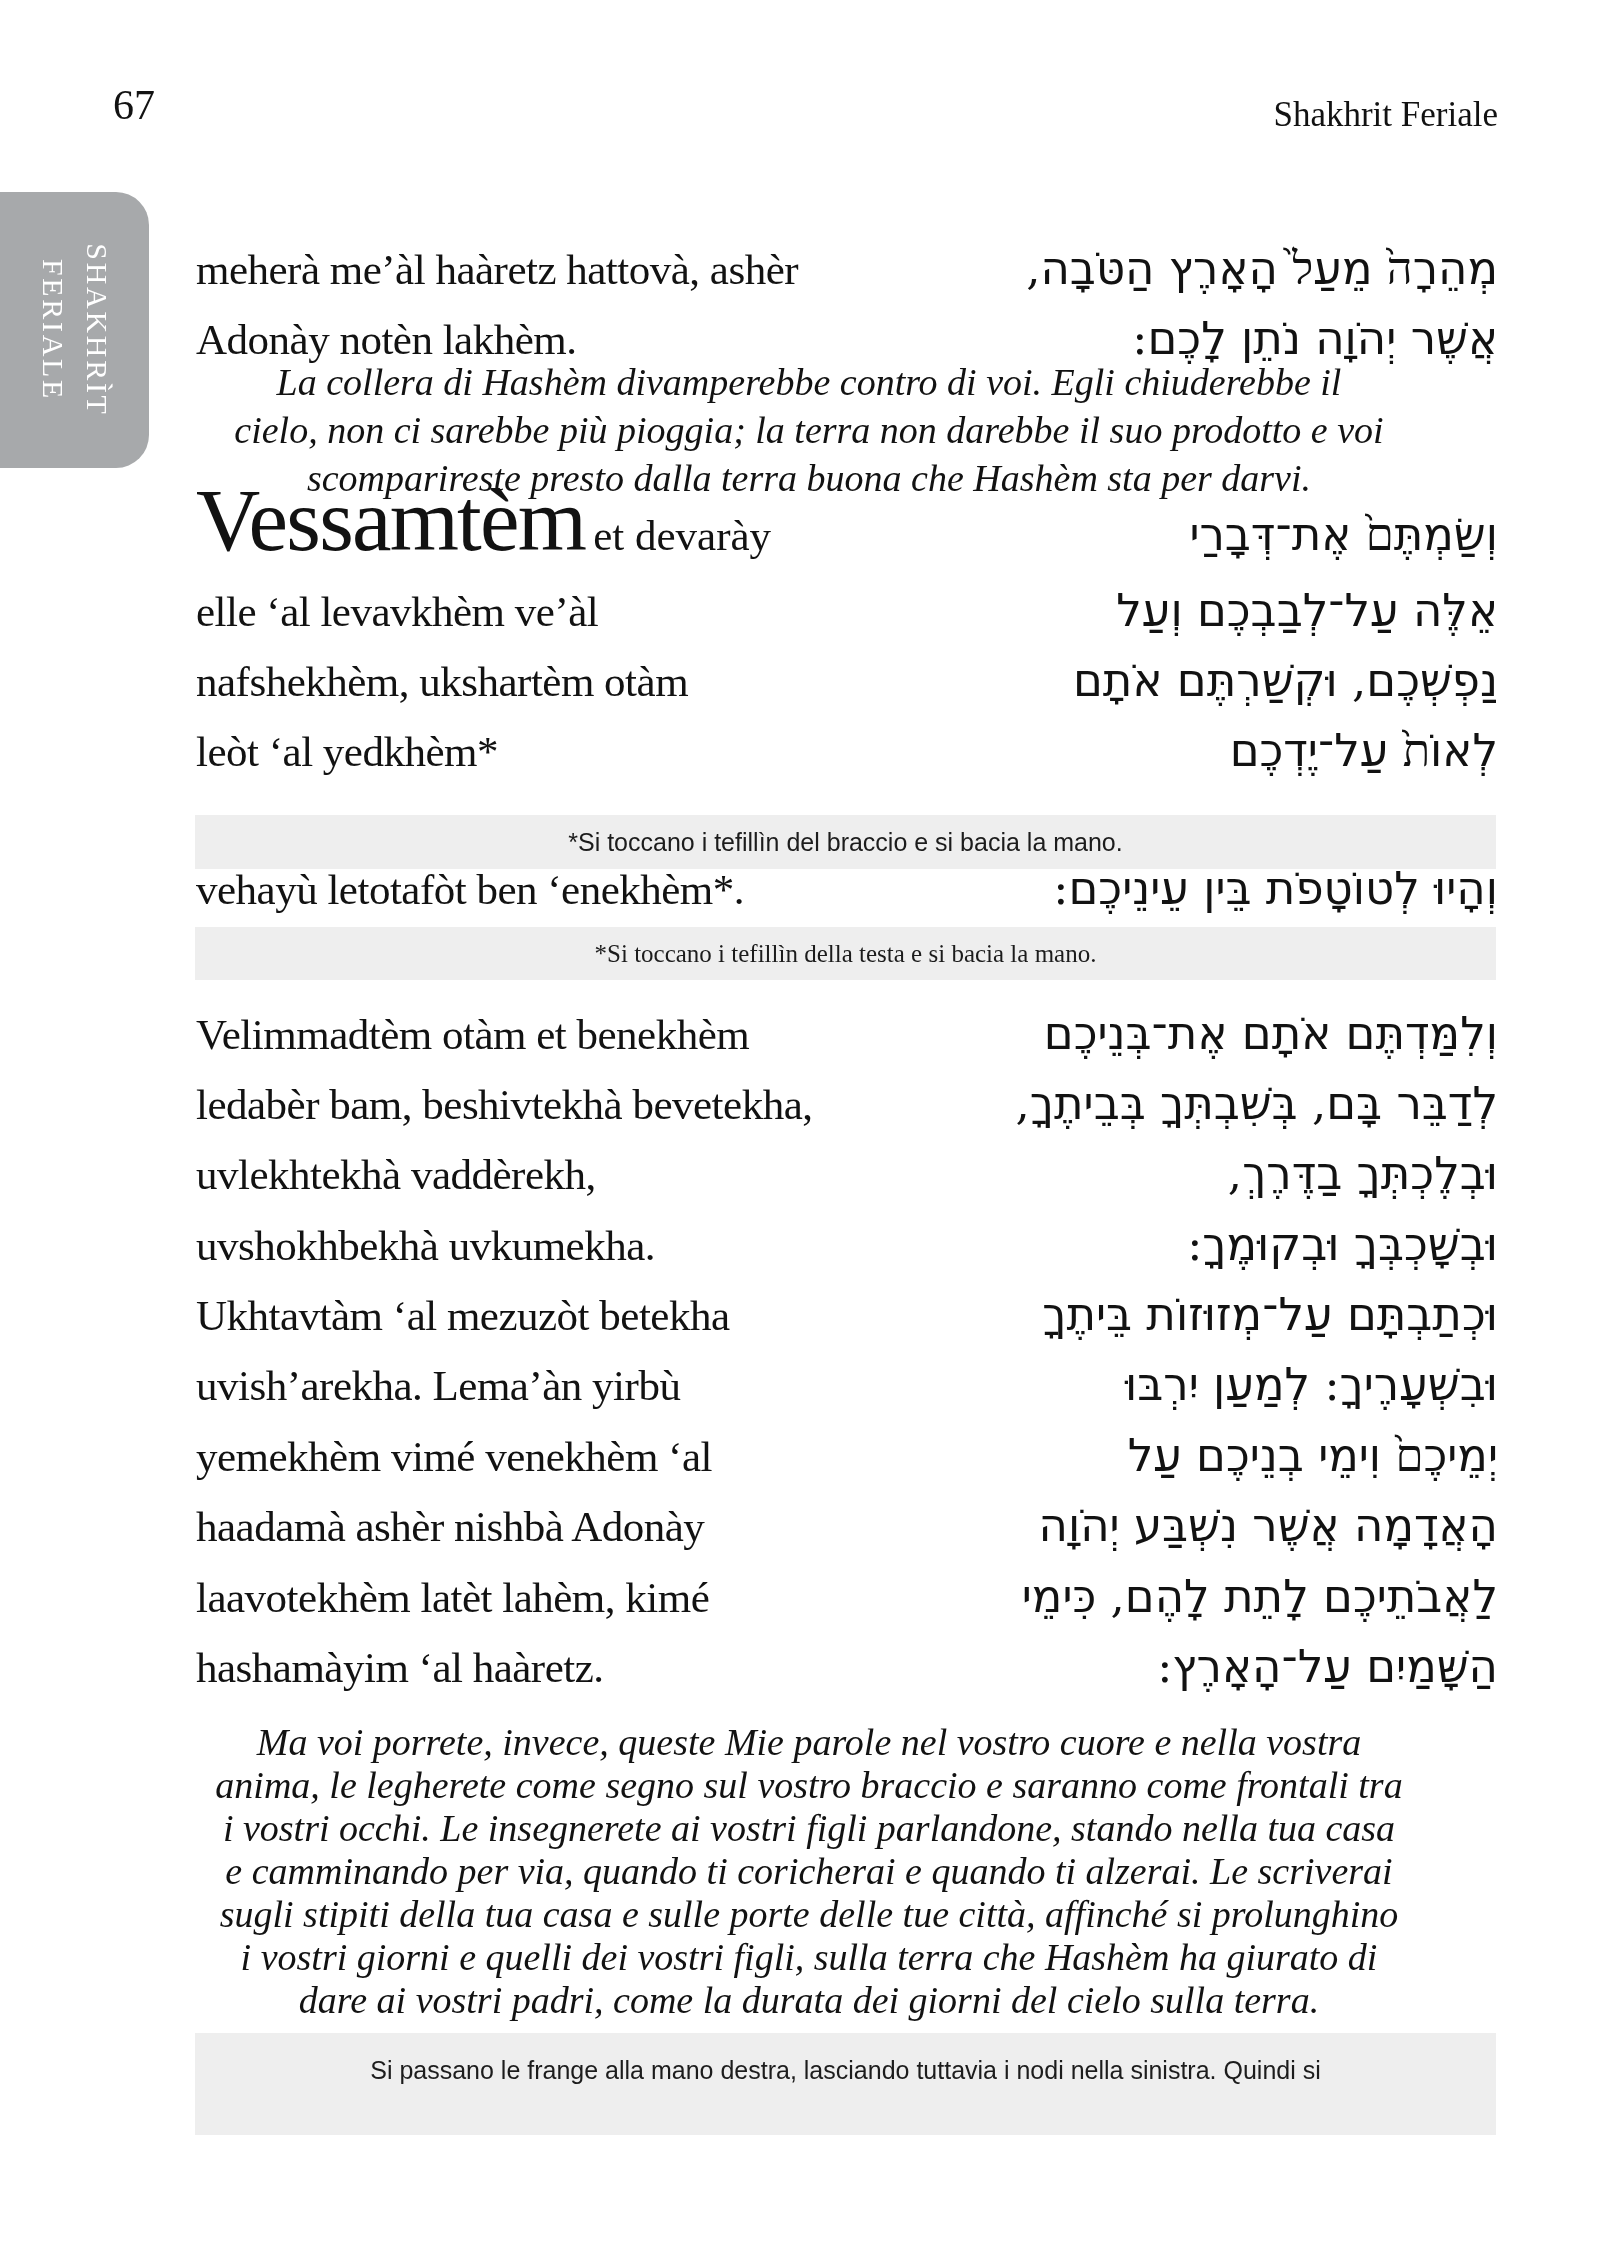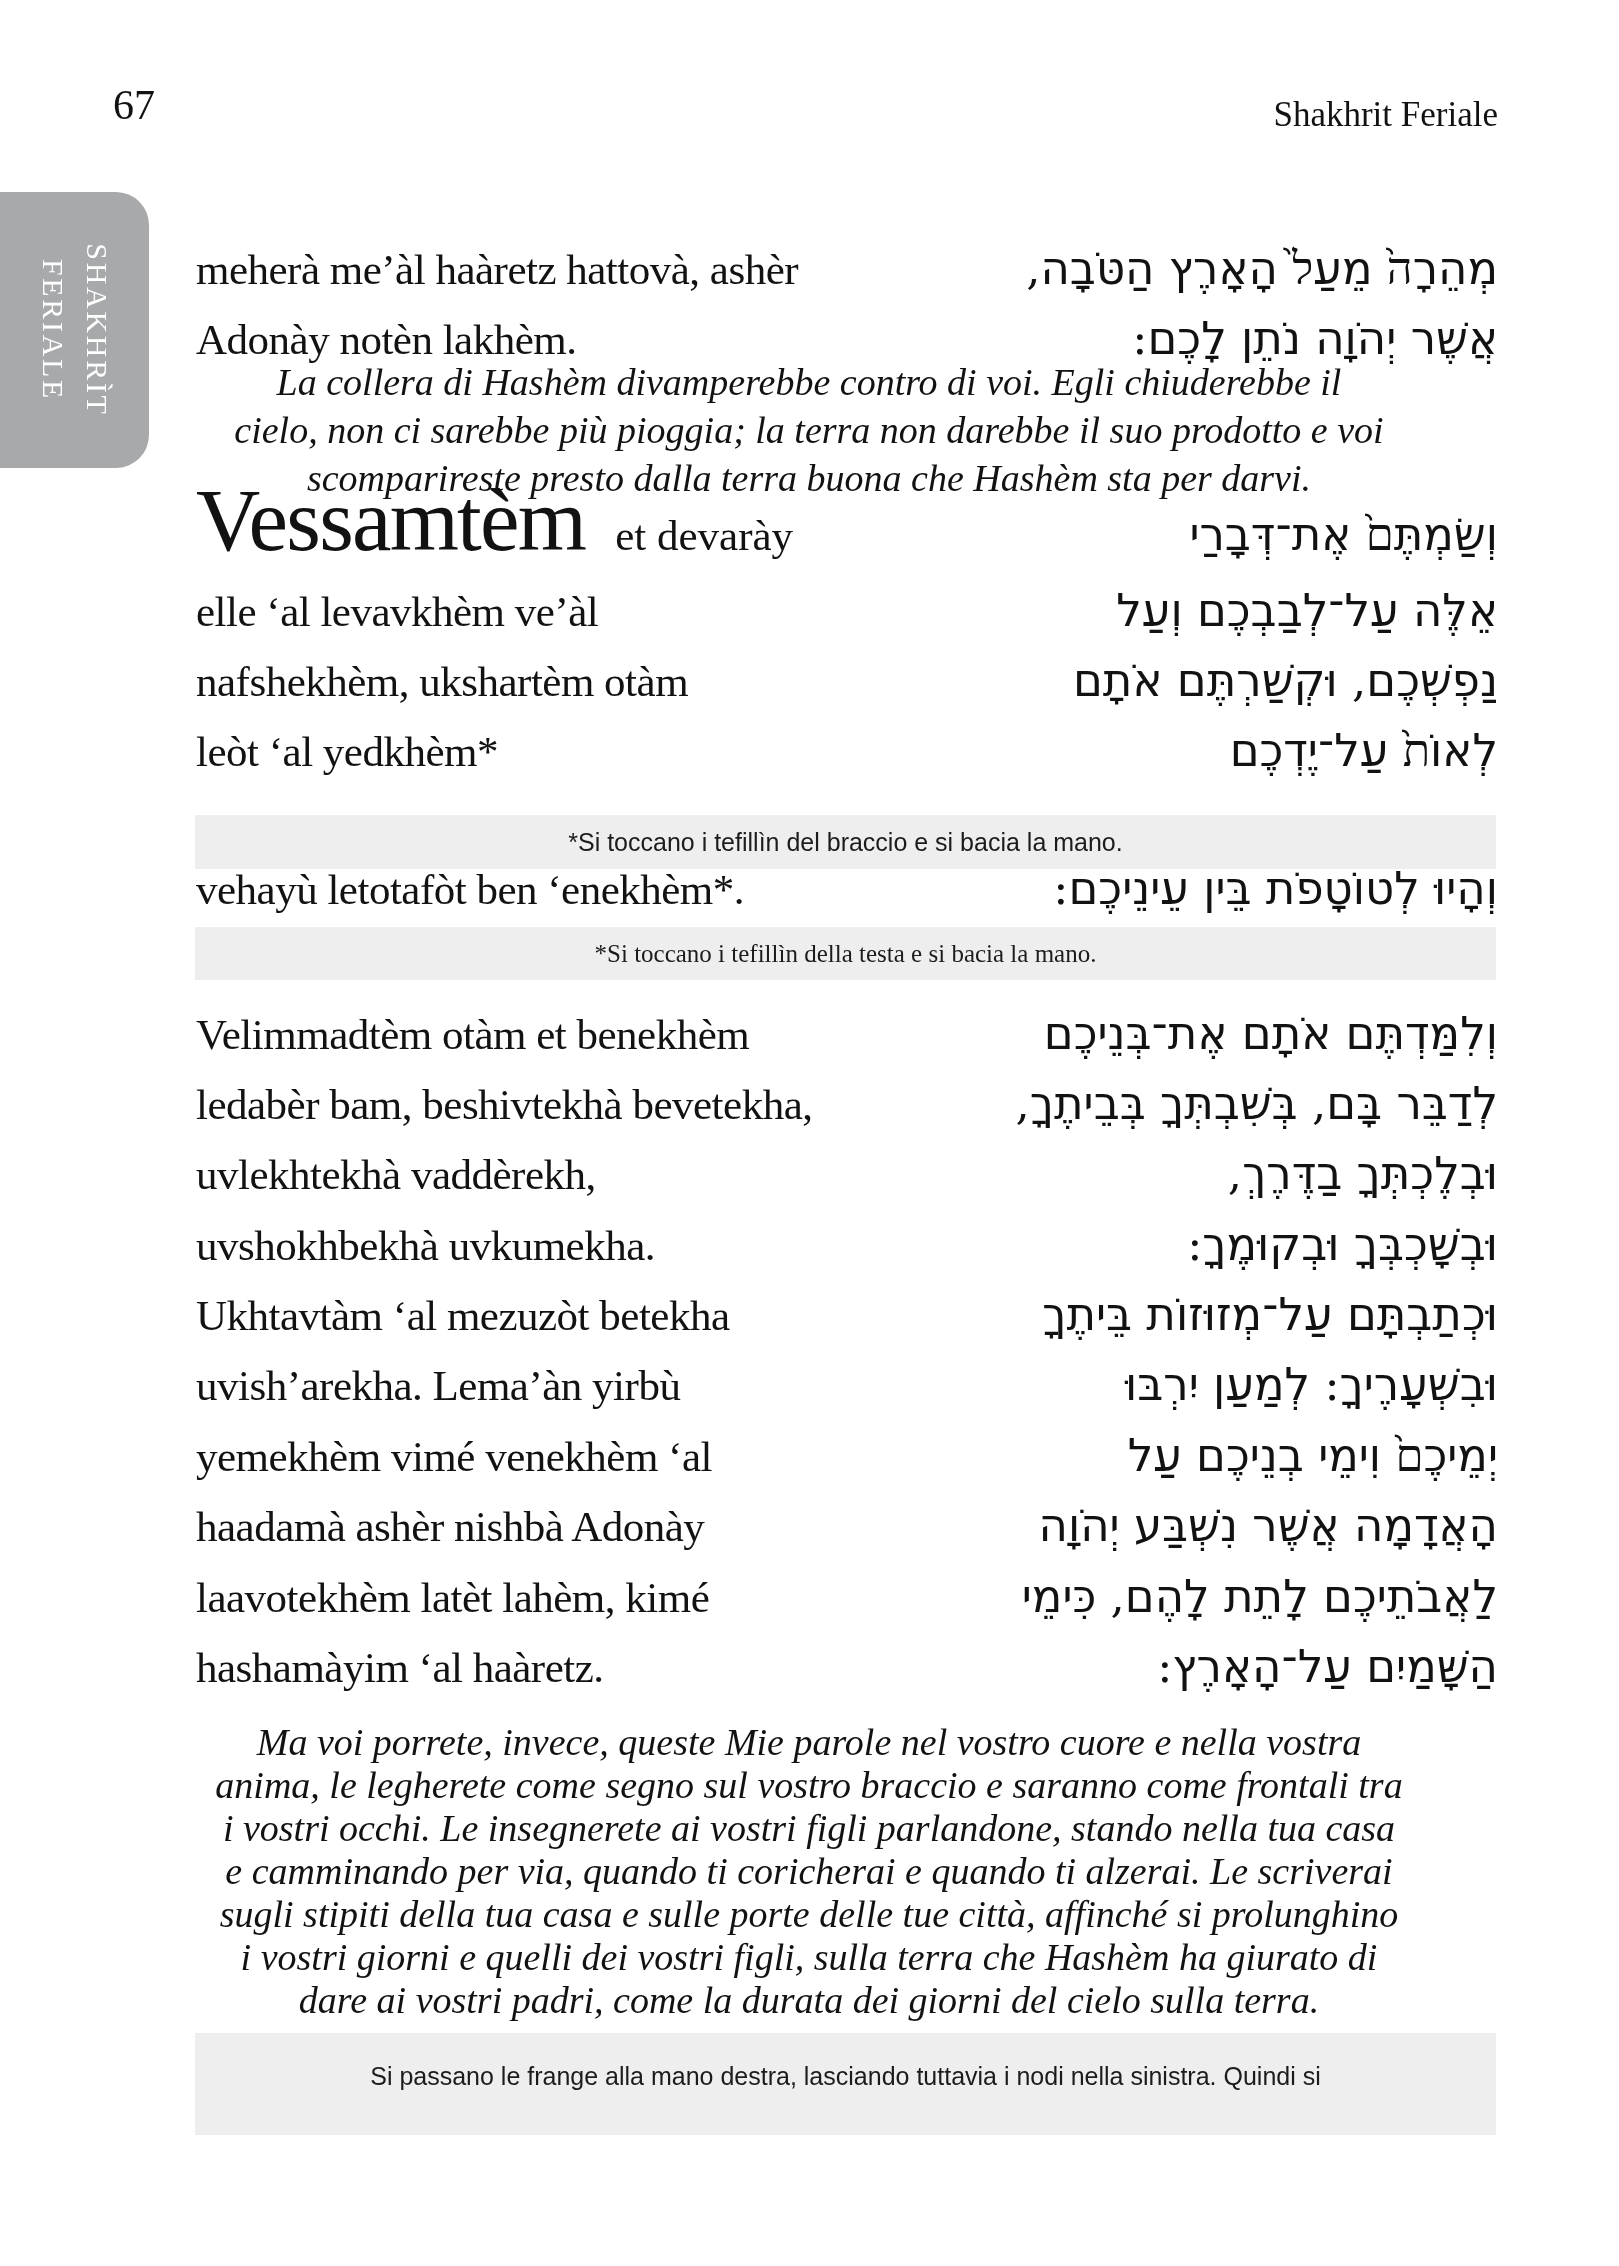--- a/index.html
+++ b/index.html
@@ -39,21 +39,21 @@
     display:flex;justify-content:space-between;align-items:baseline;gap:28px;
   }
   .latin{
     font-size:43px;line-height:70px;white-space:nowrap;
     letter-spacing:-0.5px;
   }
   .latin-big{
     font-size:89px;line-height:89px;letter-spacing:-1.8px;white-space:nowrap;
   }
   .latin-big-rest{
-    font-size:43px;line-height:70px;margin-left:30px;white-space:nowrap;
+    font-size:43px;line-height:70px;margin-left:8px;white-space:nowrap;
   }
   .hebrew{
     font-family:"DejaVu Serif","DejaVu Sans",serif;
     font-size:45px;line-height:70px;white-space:nowrap;direction:rtl;
   }
   
   .italic-block{
     position:absolute;left:133px;width:1352px;text-align:center;
     font-style:italic;font-size:38px;
   }
@@ -61,21 +61,21 @@
   .italic-b{top:1721px;line-height:43px;}
   .italic-block div{white-space:nowrap;}
   
   .rubric-bar{
     position:absolute;left:195px;width:1301px;background:var(--bar-bg);
     font-family:"Liberation Sans","DejaVu Sans",sans-serif;
     color:#1c1c1c;text-align:center;
   }
   .bar-1{top:815px;height:54px;font-size:25px;line-height:54px;}
   .bar-2{top:927px;height:53px;font-size:25px;line-height:53px;font-family:Liberation Serif, serif;}
-  .bar-3{top:2033px;height:102px;font-size:25px;line-height:43px;padding-top:22px;box-sizing:border-box;}
+  .bar-3{top:2033px;height:102px;font-size:25px;line-height:43px;padding-top:16px;box-sizing:border-box;}
 </style>
 </head>
 <body>
 
 <div class="page-number">67</div>
 <div class="running-header">Shakhrit Feriale</div>
 
 <div class="side-tab">
   <div class="side-tab-text">
     <div>SHAKHRÌT</div>

